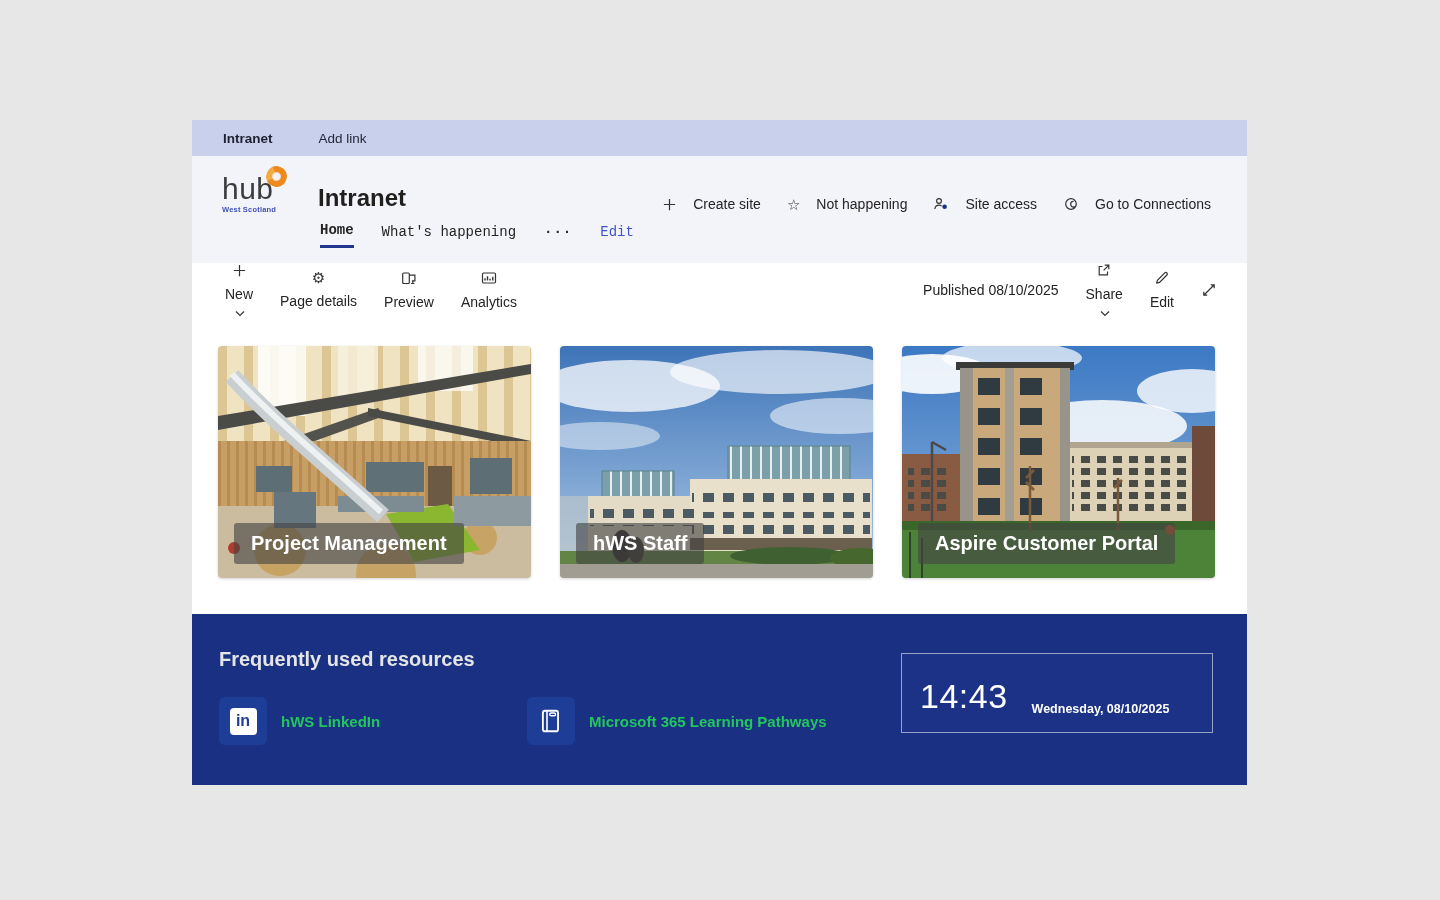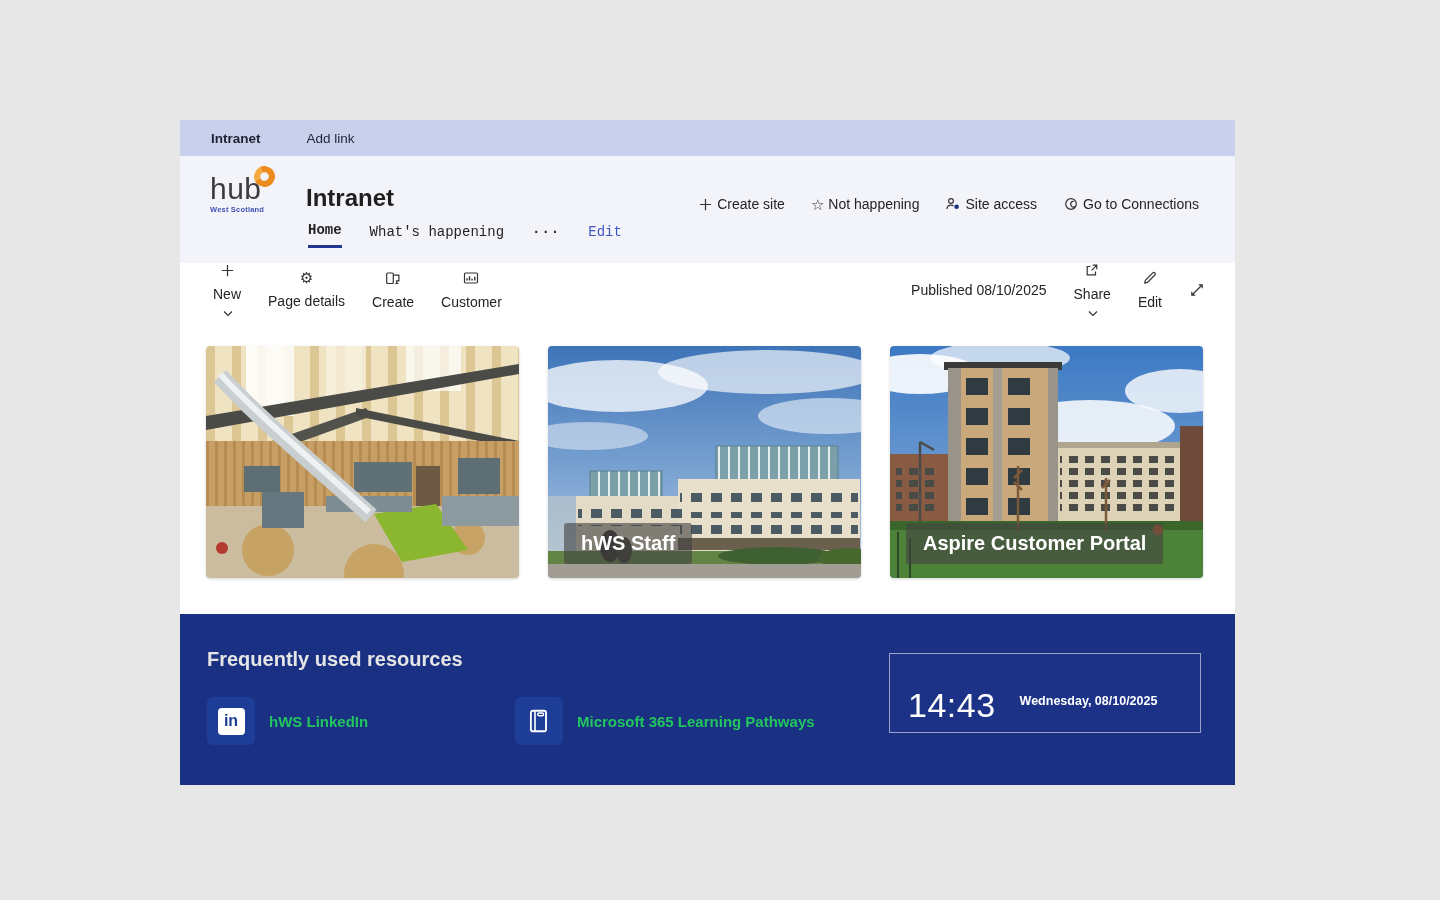--- a/index.html
+++ b/index.html
@@ -1,40 +1,40 @@
 <!DOCTYPE html>
 <html><head>
 <meta charset="utf-8">
 <style>
   * { margin:0; padding:0; box-sizing:border-box; }
   html,body { width:1440px; height:900px; }
   body { font-family:"Liberation Sans", sans-serif; background:#e7e7e7; }
   .canvas { position:relative; width:1440px; height:900px; background:#e7e7e7; overflow:hidden; }
-  .frame { position:absolute; left:180px; top:120px; width:1055px; height:578px; }
+  .frame { position:absolute; left:192px; top:120px; width:1055px; height:578px; }
 
   
   .topbar { height:36px; background:#c9d0eb; display:flex; align-items:center; padding-left:31px; gap:46px; }
   .topbar .tb-item { font-size:13.5px; color:#23273a; }
   .topbar .tb-item.bold { font-weight:700; color:#1d2130; }
 
   
   .header { position:relative; height:107px; background:#f3f4fa; }
   .logo { position:absolute; left:30px; top:18px; width:70px; }
   .logo-word { font-size:30px; color:#3c3c3c; letter-spacing:0.5px; line-height:1; }
   .logo-swirl { position:absolute; left:44px; top:-8px; width:21px; height:21px; border:6px solid #ec8a1d; border-radius:50%;
                 box-shadow:0 0 0 1px rgba(236,138,29,.25) inset; transform:rotate(20deg); border-left-color:#f4a93f; }
   .logo-region { font-size:7.5px; color:#3f51b5; font-weight:700; margin-top:1px; letter-spacing:.2px; }
   .site-title { position:absolute; left:126px; top:28px; font-size:24px; font-weight:700; color:#201f1e; }
   .site-nav { position:absolute; left:128px; top:66px; display:flex; gap:28px; align-items:center;font-family:Liberation Mono, monospace; }
   .nav-item { font-size:14px; color:#252423; padding-bottom:7px; cursor:pointer; }
   .nav-item.active { font-weight:700; border-bottom:3px solid #21368f; }
   .nav-item.more { letter-spacing:1px; font-weight:700; }
   .nav-item.link { color:#4156c4; }
   .header-actions { position:absolute; right:36px; top:40px; display:flex; gap:26px; align-items:center; }
-  .action-item { display:inline-flex; align-items:center; gap:4px; font-size:14px; color:#252423; cursor:pointer; white-space:nowrap; }
+  .action-item { display:inline-flex; align-items:center; gap:16px; font-size:14px; color:#252423; cursor:pointer; white-space:nowrap; }
   .glyph { font-size:15px; color:#333; line-height:1; }
   .icon-svg { display:block; }
 
   
   .toolbar { height:53px; background:#ffffff; display:flex; align-items:center; justify-content:space-between; padding:0 30px 0 33px; }
   .tool-group { display:flex; align-items:center; gap:27px; }
   .tool-item { display:inline-flex; align-items:center; gap:8px; font-size:14px; color:#252423; cursor:pointer; white-space:nowrap;flex-direction:column; }
   .published { font-size:14px; color:#252423; }
   .chev { margin-left:2px; }
 
@@ -53,21 +53,21 @@
   .res-item { position:absolute; display:flex; align-items:center; gap:14px; cursor:pointer; }
   .res-item.r0 { left:27px; top:83px; }
   .res-item.r1 { left:335px; top:83px; }
   .res-tile { width:48px; height:48px; background:#1e3d96; border-radius:6px; display:flex; align-items:center; justify-content:center; }
   .li-badge { width:27px; height:27px; background:#ffffff; border-radius:4px; display:flex; align-items:center; justify-content:center; }
   .li-badge span { color:#1e3d96; font-weight:700; font-size:16px; line-height:1; margin-top:-1px; }
   .res-label { color:#22c55e; font-size:15px; font-weight:700; }
   .clock { position:absolute; left:709px; top:39px; width:312px; height:80px; border:1px solid rgba(255,255,255,.55);
            background:#1b3287; padding:12px 18px 10px; }
   .clock-loc { color:#ffffff; font-size:14.5px; font-weight:700; }
-  .clock-row { display:flex; align-items:flex-start; margin-top:20px; }
+  .clock-row { display:flex; align-items:flex-end; margin-top:11px; }
   .clock-time { color:#ffffff; font-size:34px; font-weight:400; letter-spacing:.5px; }
   .clock-date { color:#ffffff; font-size:12.5px; font-weight:700; margin-left:24px; margin-top:8px; }
 </style>
 </head>
 <body>
 
 <div class="canvas">
   <div class="frame">
 
     <div class="topbar">
@@ -131,28 +131,28 @@
         </span>
         <span class="tool-item">
           <span class="glyph">⚙</span>
           <span>Page details</span>
         </span>
         <span class="tool-item">
           <svg class="icon-svg" width="16" height="16" viewBox="0 0 16 16">
             <rect x="1.7" y="3" width="6.6" height="10.5" rx="1" stroke="#333" stroke-width="1.2" fill="none"></rect>
             <path d="M8.3 5.2h5.6v5.6h-3M10.2 13.5h3.2M11.8 10.8v2.7" stroke="#333" stroke-width="1.2" fill="none"></path>
           </svg>
-          <span>Create</span>
+          <span>Preview</span>
         </span>
         <span class="tool-item">
           <svg class="icon-svg" width="16" height="16" viewBox="0 0 16 16">
             <rect x="1.5" y="3" width="13" height="10" rx="1.2" stroke="#333" stroke-width="1.2" fill="none"></rect>
             <path d="M4 10.5V8.2M6.5 10.5V6.3M9 10.5V8.7M11.8 10.5V6.8" stroke="#333" stroke-width="1.4" fill="none"></path>
           </svg>
-          <span>Customer</span>
+          <span>Analytics</span>
         </span>
       </div>
       <div class="tool-group">
         <span class="published">Published 08/10/2025</span>
         <span class="tool-item">
           <svg class="icon-svg" width="16" height="16" viewBox="0 0 16 16">
             <path d="M6.5 4.5H3.2v8.3h8.3V9.5" stroke="#333" stroke-width="1.2" fill="none"></path>
             <path d="M8.7 3.2h4.1v4.1M12.6 3.4L7.6 8.4" stroke="#333" stroke-width="1.2" fill="none"></path>
           </svg>
           <span>Share</span>
@@ -206,20 +206,21 @@
             <circle cx="168" cy="228" r="30" fill="#c49a4f" opacity=".7"></circle>
             <circle cx="262" cy="192" r="17" fill="#c49a4f" opacity=".7"></circle>
             <polygon points="168,168 230,158 262,204 196,216" fill="#8bb62f"></polygon>
             <rect x="56" y="146" width="42" height="36" fill="#66767f"></rect>
             <rect x="120" y="150" width="86" height="16" fill="#7d8b93"></rect>
             <rect x="236" y="150" width="77" height="30" fill="#8d9aa0"></rect>
             <path d="M14 30 C 55 75, 105 115, 165 170" stroke="#c9ced0" stroke-width="17" fill="none"></path>
             <path d="M14 28 C 55 72, 104 112, 163 166" stroke="#eef1f2" stroke-width="6" fill="none"></path>
             <circle cx="16" cy="202" r="6" fill="#b23a2e"></circle>
           </svg>
+          <div class="card-label">Project Management</div>
         </div>
 
         <div class="card">
           <svg width="313" height="232" viewBox="0 0 313 232">
             <defs>
               <linearGradient id="sky2" x1="0" y1="0" x2="0" y2="1">
                 <stop offset="0" stop-color="#3d74b8"></stop>
                   <stop offset=".55" stop-color="#7ba3d2"></stop>
                   <stop offset="1" stop-color="#b3c9e4"></stop>
               </linearGradient>

